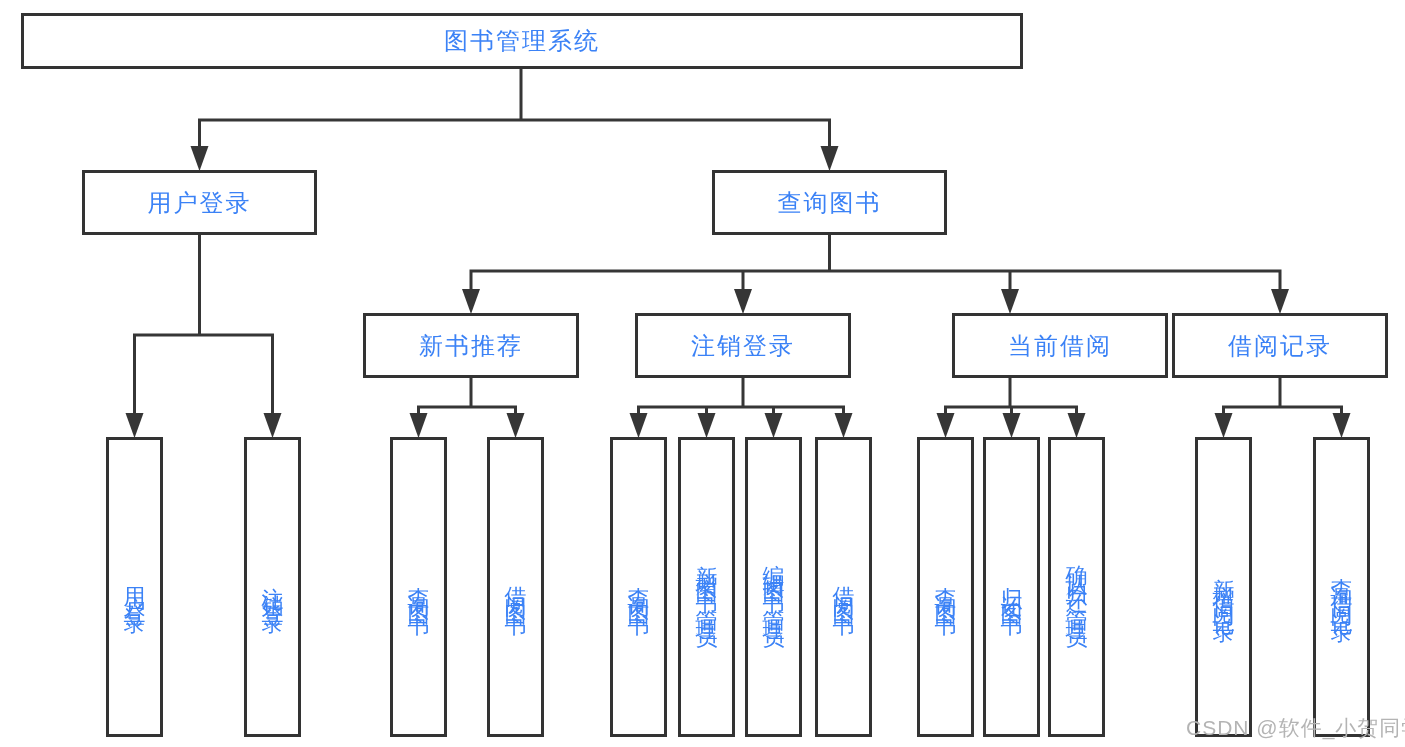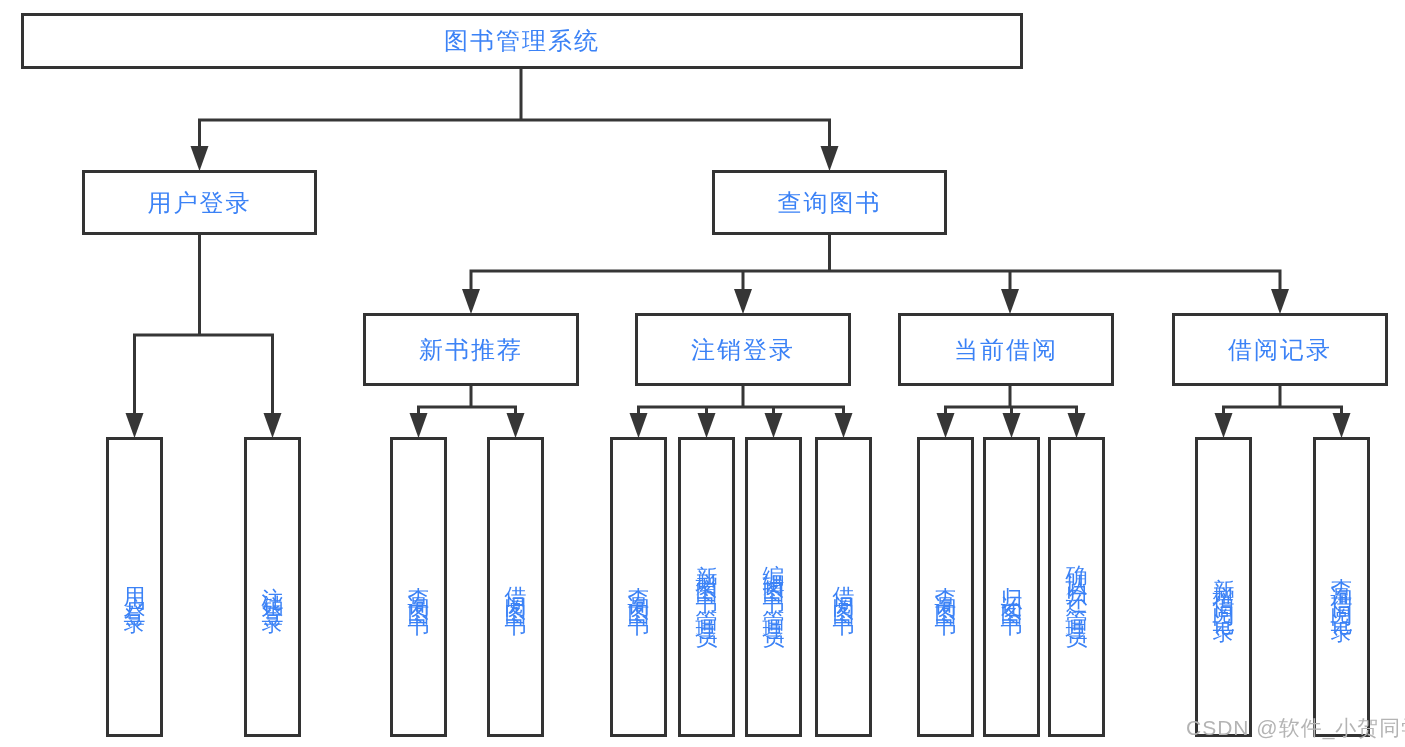--- a/index.html
+++ b/index.html
@@ -33,21 +33,21 @@
     z-index: 2;
   }
   .hlabel {
     font-size: 24px;
     letter-spacing: 2px;
     line-height: 1;
     white-space: nowrap;
   }
   .rootbox  { left: 21px;  top: 13px;  width: 1002px; height: 56px; }
   .l2box    { top: 170px; width: 235px; height: 65px; }
-  .gbox     { top: 313px; height: 73px; }
+  .gbox     { top: 313px; height: 65px; }
   .vleaf    { top: 437px; width: 57px; height: 300px; }
   .vtext {
     writing-mode: vertical-rl;
     text-orientation: mixed;
     font-size: 22px;
     letter-spacing: 9px;
     line-height: 1.1;
     white-space: nowrap;
   }
   .watermark {
@@ -123,21 +123,21 @@
   <div class="box l2box" style="left:712px">
     <span class="hlabel">查询图书</span>
   </div>
 
   <div class="box gbox" style="left:363px;width:216px">
     <span class="hlabel">新书推荐</span>
   </div>
   <div class="box gbox" style="left:635px;width:216px">
     <span class="hlabel">注销登录</span>
   </div>
-  <div class="box gbox" style="left:898px;width:216px">
+  <div class="box gbox" style="left:952px;width:216px">
     <span class="hlabel">当前借阅</span>
   </div>
   <div class="box gbox" style="left:1172px;width:216px">
     <span class="hlabel">借阅记录</span>
   </div>
 
   <div class="box vleaf" style="left:106px">
     <span class="vtext">用户登录</span>
   </div>
   <div class="box vleaf" style="left:244px">

